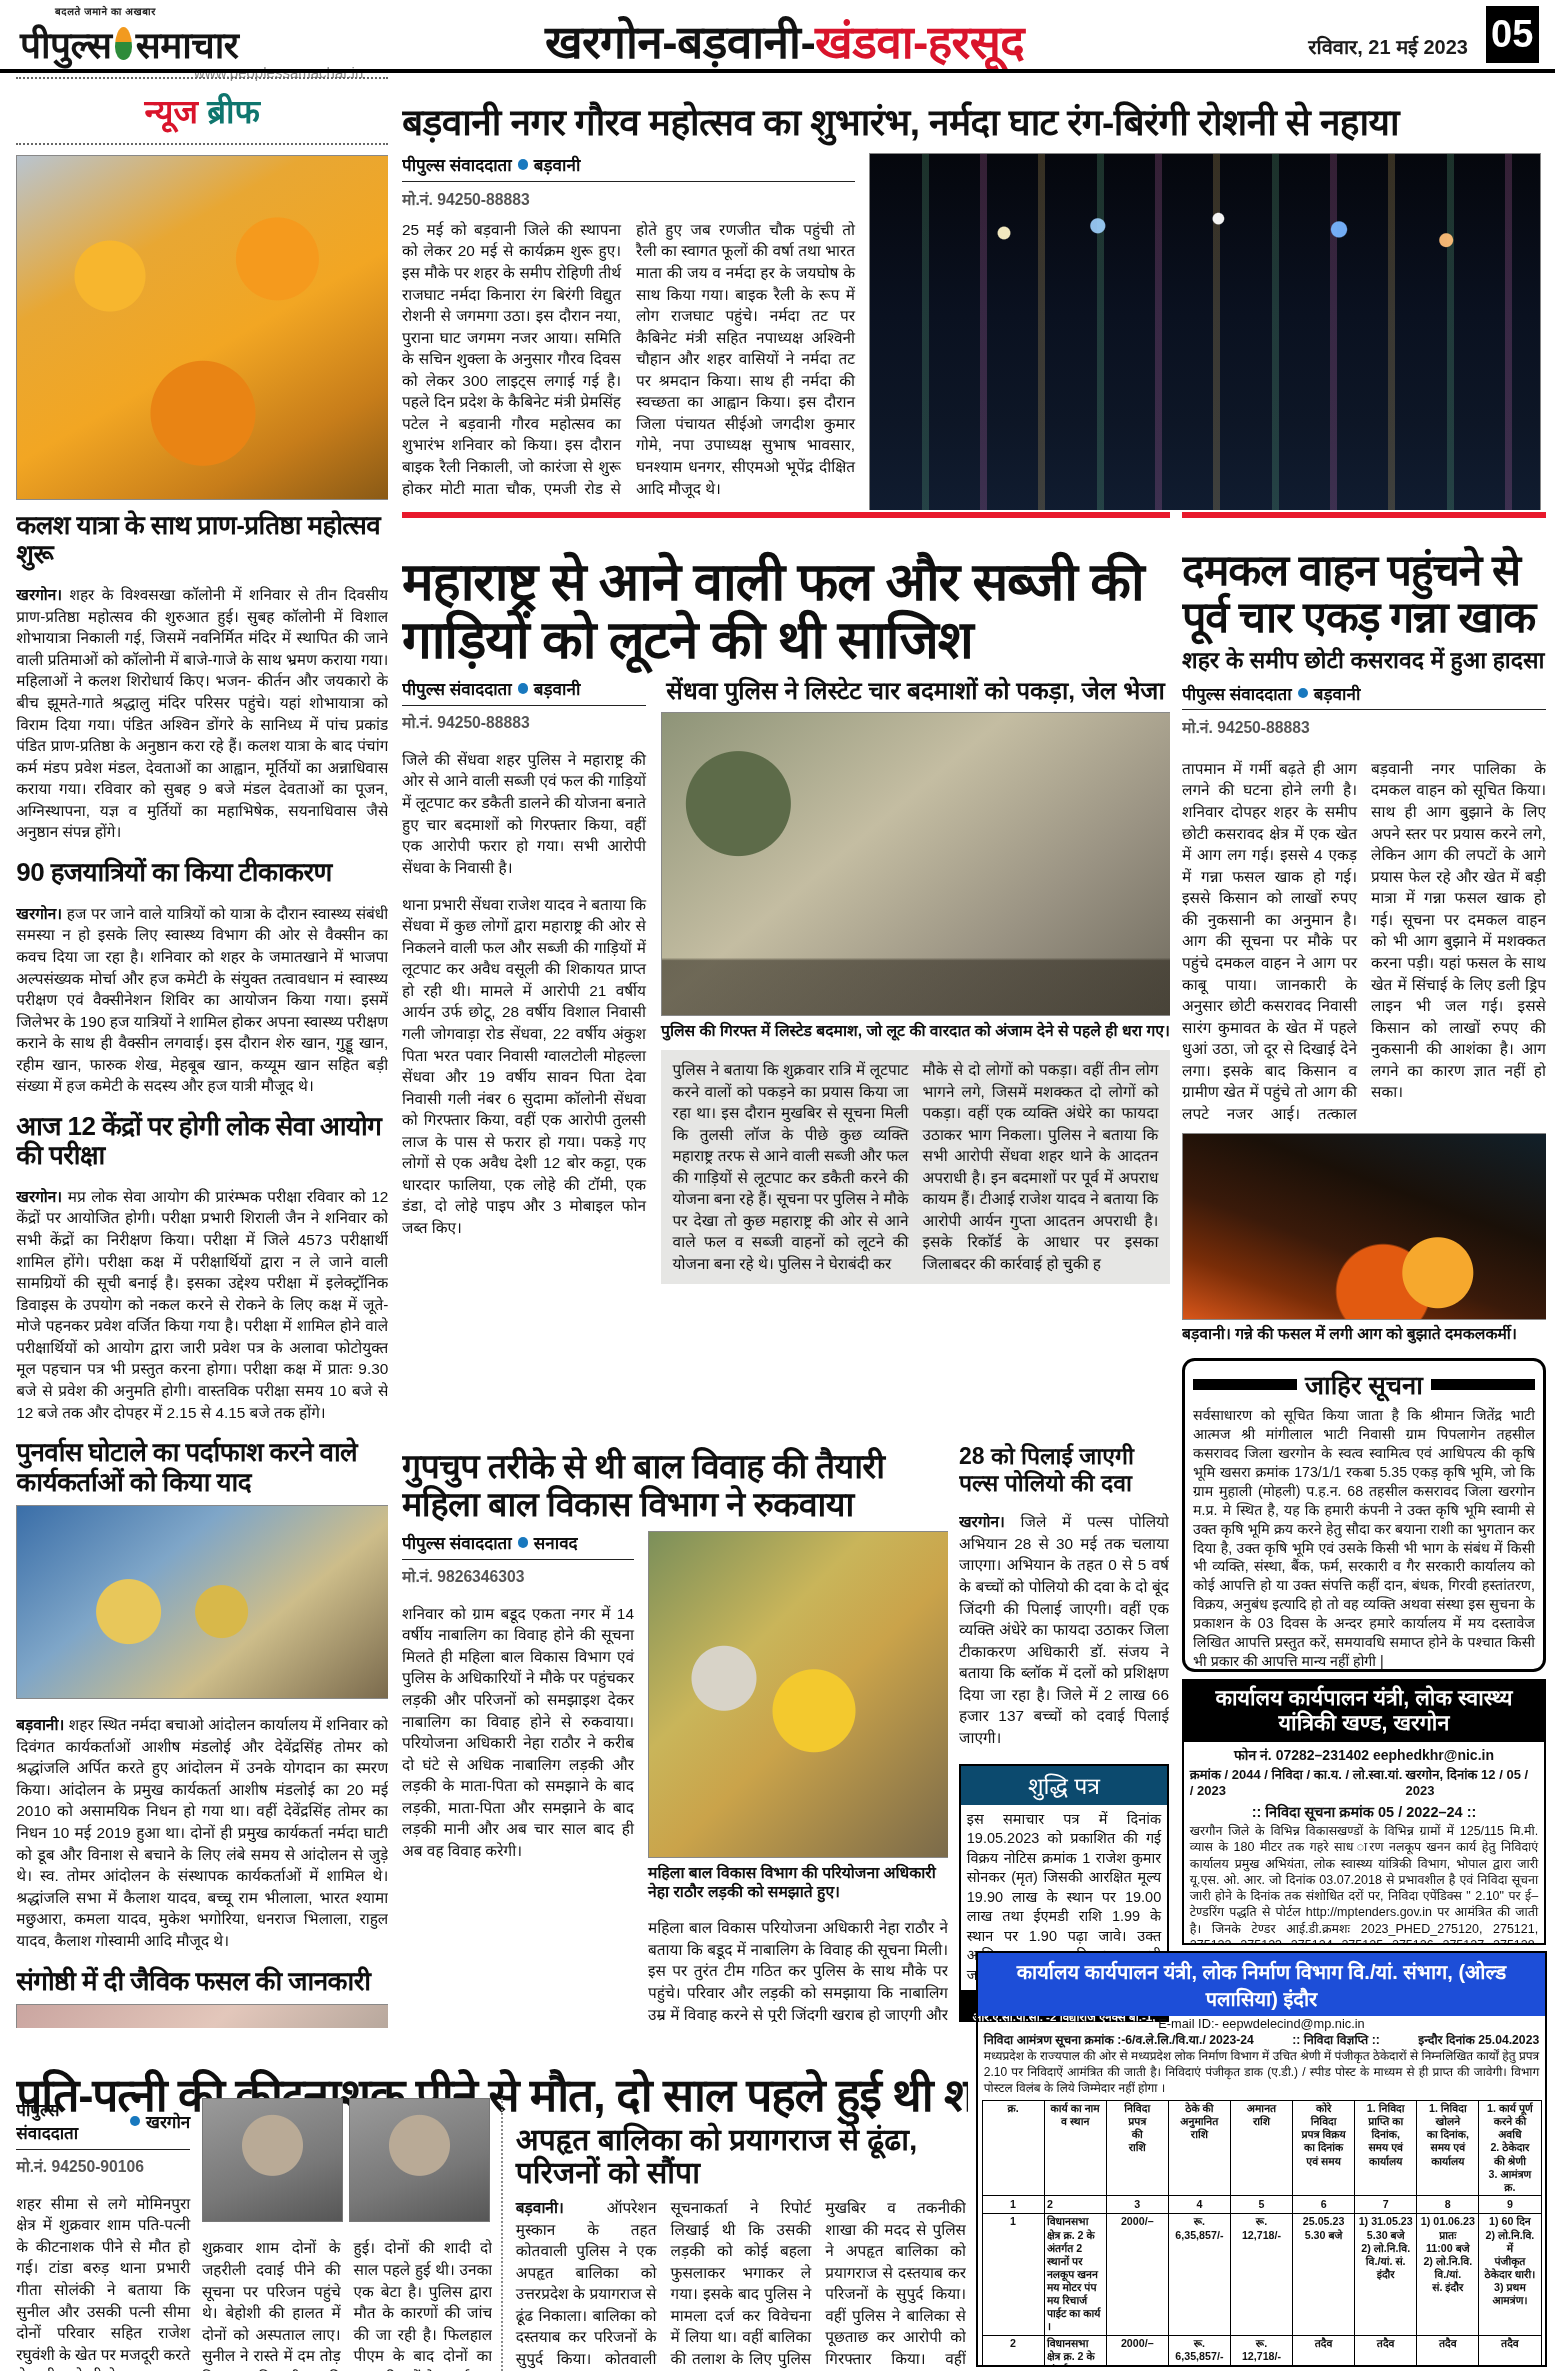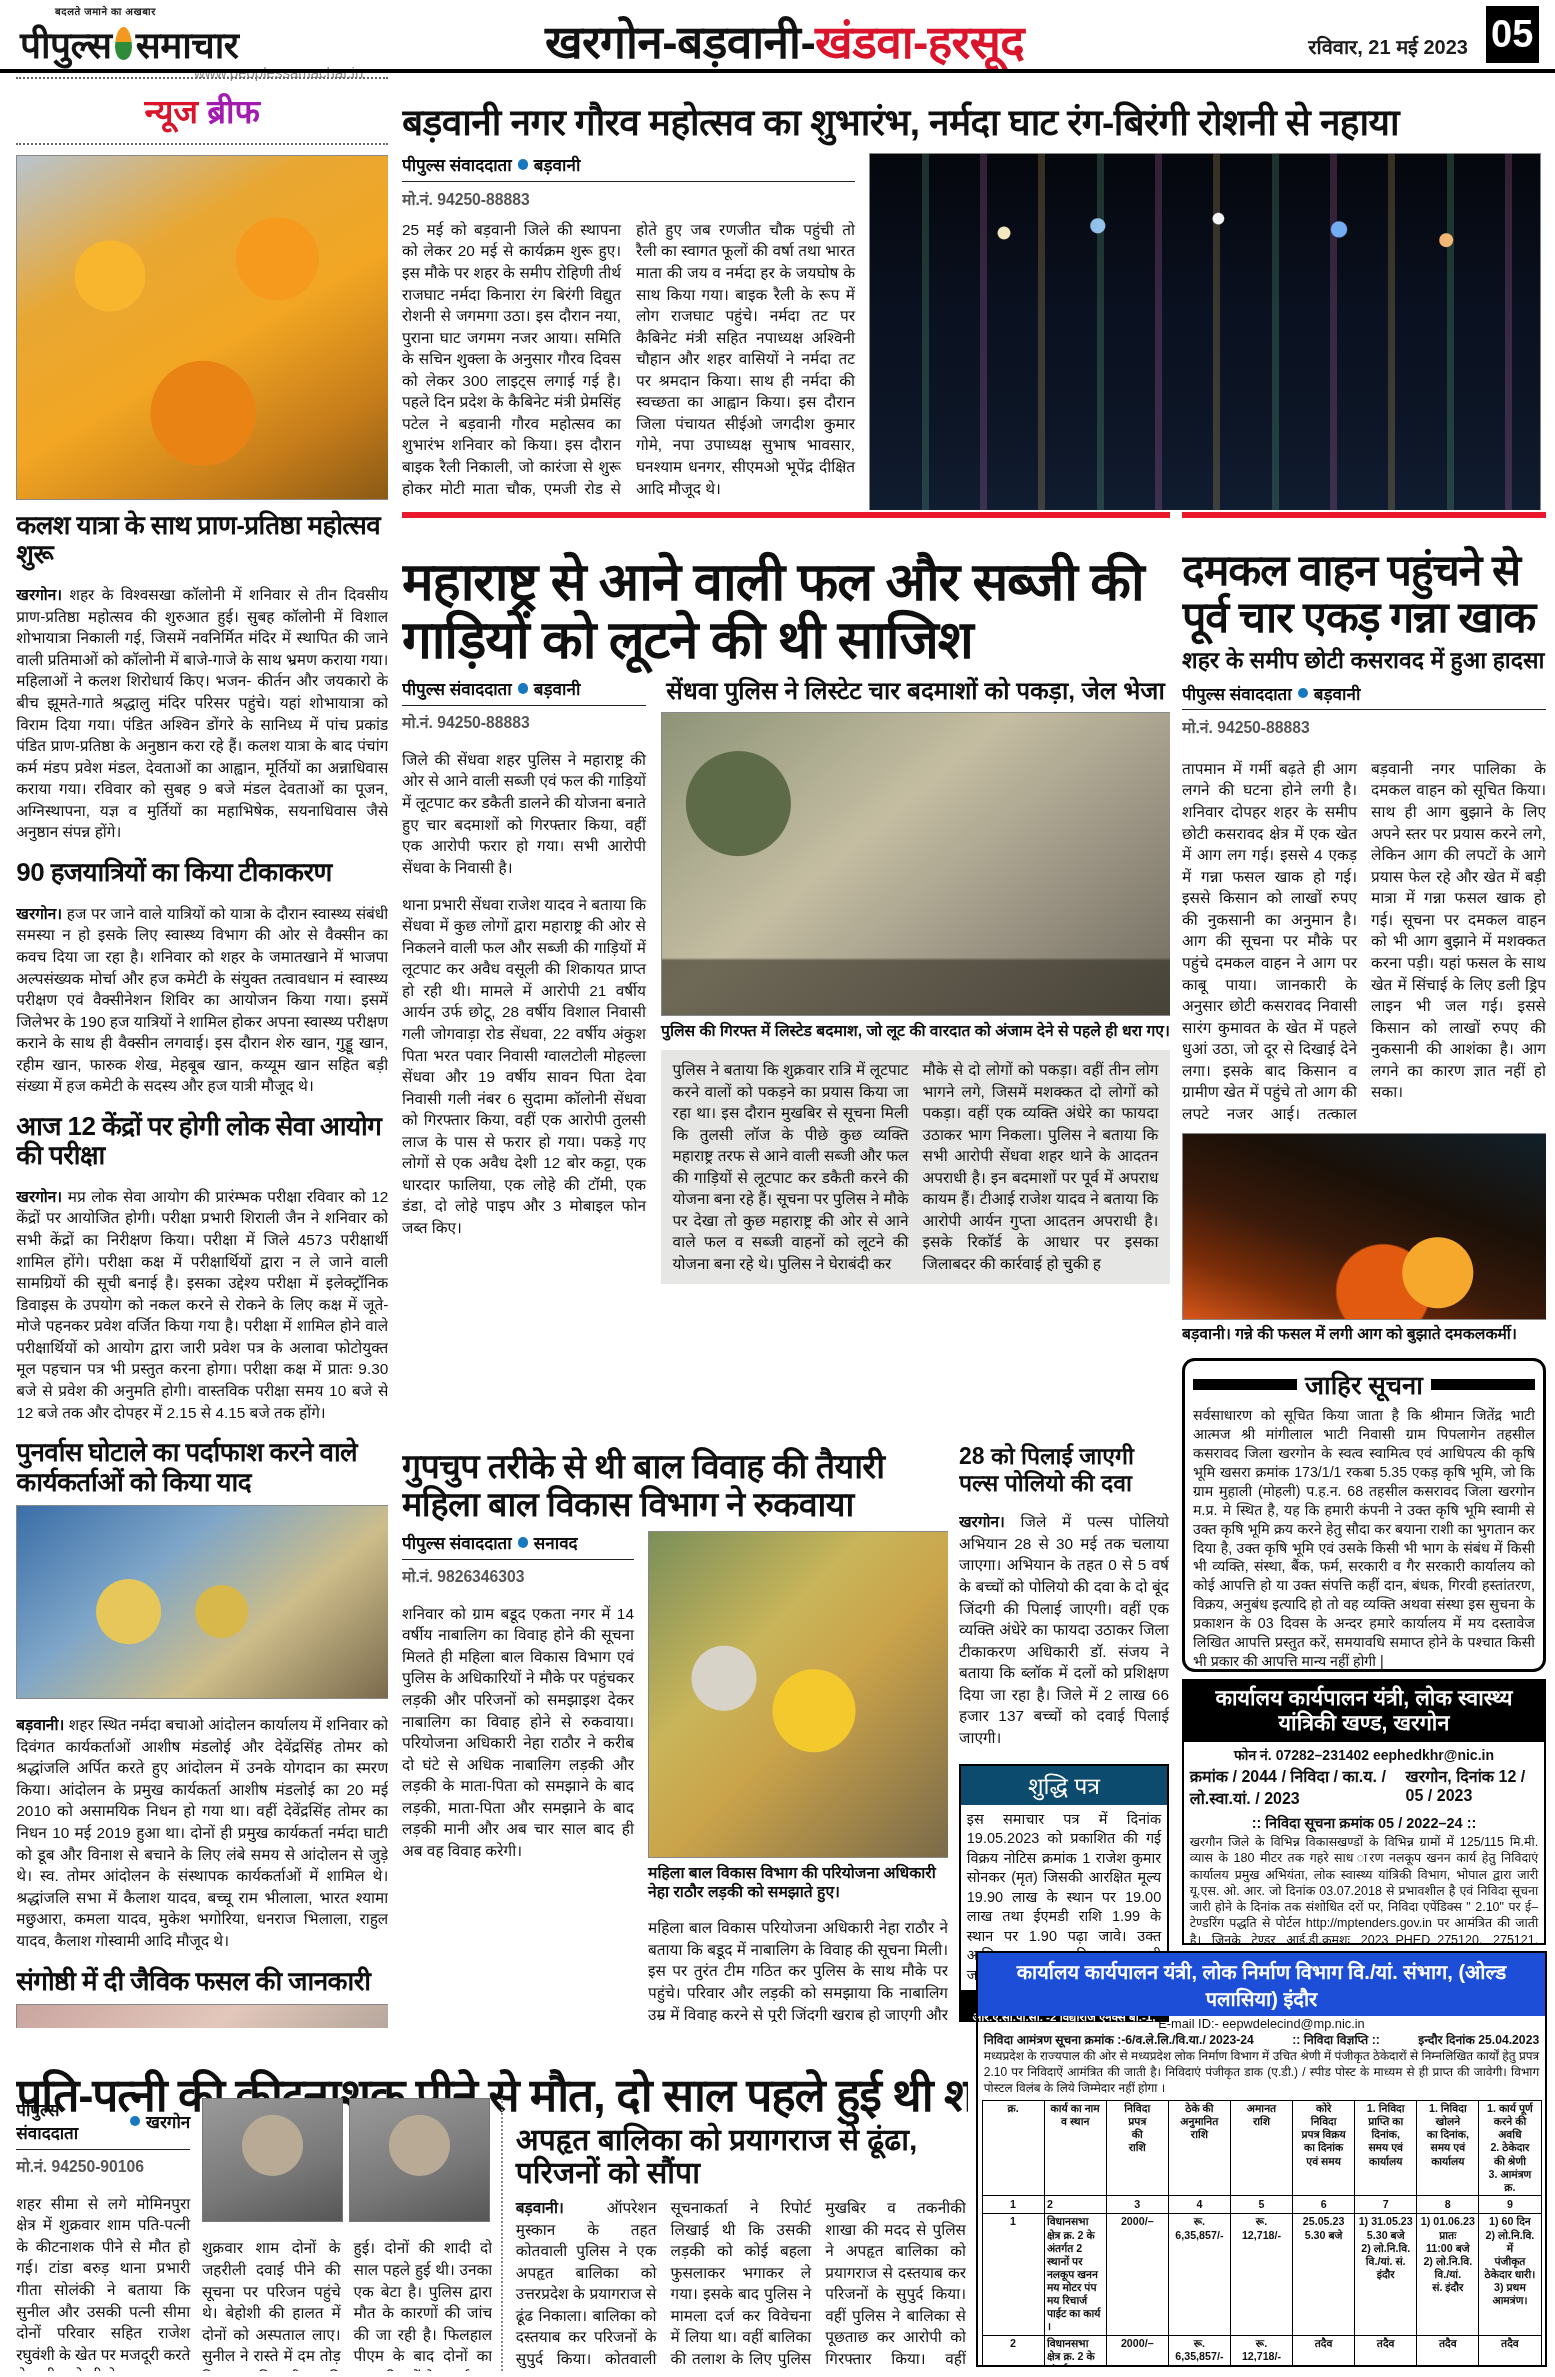--- a/index.html
+++ b/index.html
@@ -30,21 +30,21 @@
   .bdot{width:10.5px;height:10.5px;border-radius:50%;background:#1878be;display:inline-block;}
   .phone{font-size:15.7px;font-weight:900;color:#555;margin:5.8px 0 9.3px;}
   .caption{font-size:15.7px;font-weight:900;line-height:1.25;margin-top:4.6px;}
   .redrule{height:5.8px;background:#e8192c;margin-bottom:8.1px;}
   .ph{width:100%;border:0.6px solid #888;}
   .subhead{font-size:24.4px;font-weight:900;text-align:center;line-height:1.15;}
   
   .left-rail{position:absolute;left:16.3px;top:77px;width:372px;height:1951px;overflow:hidden;}
   .brief-box{border-top:2.3px dotted #666;border-bottom:2.3px dotted #666;text-align:center;
              padding:9.3px 0;font-size:33px;font-weight:900;}
-  .brief-red{color:#d9142b;} .brief-blue{color:#a21caf;}
+  .brief-red{color:#d9142b;} .brief-blue{color:#0f766e;}
   .ph-kalash{height:343px;background:
       radial-gradient(circle at 25% 35%,#f7b62e 0 35px,rgba(0,0,0,0) 36px),
       radial-gradient(circle at 70% 30%,#f59a1d 0 41px,rgba(0,0,0,0) 42px),
       radial-gradient(circle at 50% 75%,#e98414 0 52px,rgba(0,0,0,0) 53px),
       linear-gradient(150deg,#b9c4cf 0%,#e8a733 30%,#f2a623 55%,#c77d1a 80%,#8a5a16 100%);margin-top:10.5px;}
   .ph-memorial{height:192px;background:
       radial-gradient(circle at 30% 55%,#e8c75a 0 32px,rgba(0,0,0,0) 33px),
       radial-gradient(circle at 55% 55%,#d8b84a 0 26px,rgba(0,0,0,0) 27px),
       linear-gradient(140deg,#3a6ea8 0%,#7fa6c8 35%,#cdbd8a 65%,#7a6a4d 100%);margin:8.1px 0;}
   .ph-seminar{height:250px;background:
@@ -95,21 +95,21 @@
   .pnotice-title{font-size:25.6px;font-weight:900;text-align:center;display:flex;align-items:center;gap:8.1px;}
   .pnotice-title:before,.pnotice-title:after{content:"";flex:1;height:11.6px;background:#000;}
   .pnotice-body{font-size:14.2px;line-height:1.33;text-align:justify;margin-top:4.6px;}
   
   .phe{position:absolute;left:1182px;top:1679px;width:364px;height:266px;border:2.9px solid #000;
        box-sizing:border-box;overflow:hidden;}
   .phe-head{background:#000;color:#fff;text-align:center;font-weight:900;font-size:21.5px;
             line-height:1.2;padding:4.6px 2.3px;}
   .phe-body{padding:3.5px 5.8px;}
   .phe-line{font-size:14px;font-weight:bold;text-align:center;}
-  .phe-ref{font-size:16px;font-weight:bold;display:flex;justify-content:space-between;margin-top:1.2px;}
+  .phe-ref{font-size:13px;font-weight:bold;display:flex;justify-content:space-between;margin-top:1.2px;}
   .phe-sub{font-size:14.5px;font-weight:900;text-align:center;margin:2.3px 0;}
   .phe-text{font-size:12.5px;line-height:1.3;text-align:justify;}
   
   .marriage{position:absolute;left:402px;top:1424px;width:546px;height:598px;overflow:hidden;}
   .marriage .hl{font-size:34px;font-weight:900;letter-spacing:-0.6px;line-height:1.12;margin-bottom:8.1px;}
   .mar-row{display:flex;gap:14px;}
   .mar-left{width:232px;}
   .mar-right{flex:1;}
   .ph-marriage{height:325px;background:
       radial-gradient(circle at 55% 55%,#f3c92e 0 41px,rgba(0,0,0,0) 42px),

